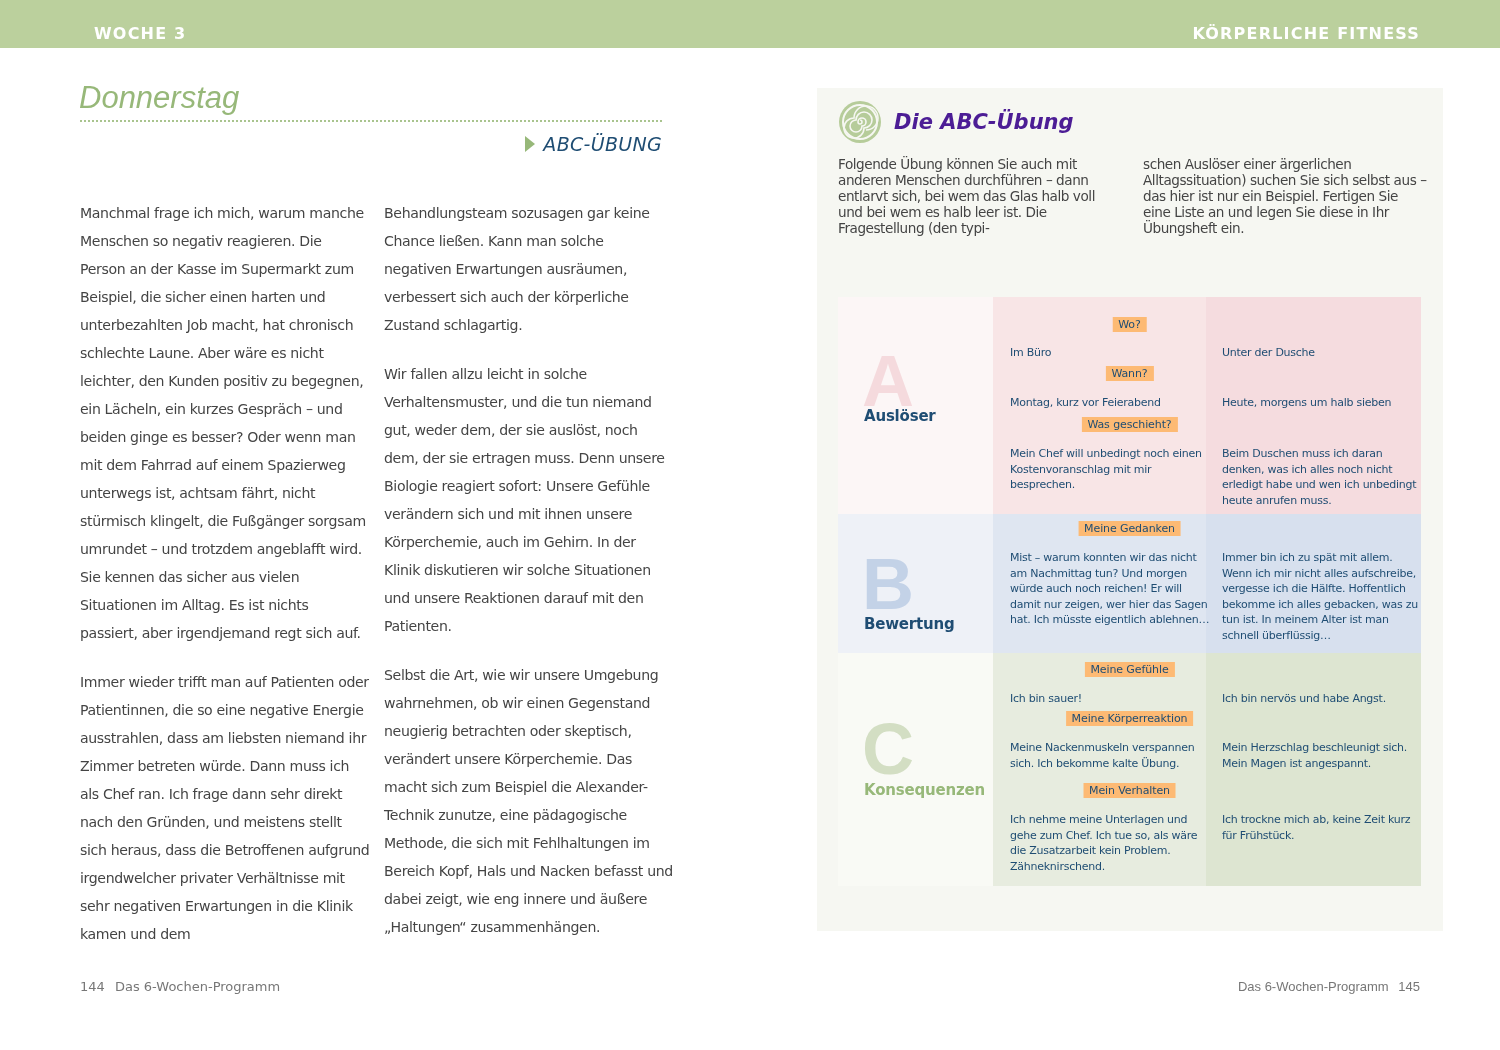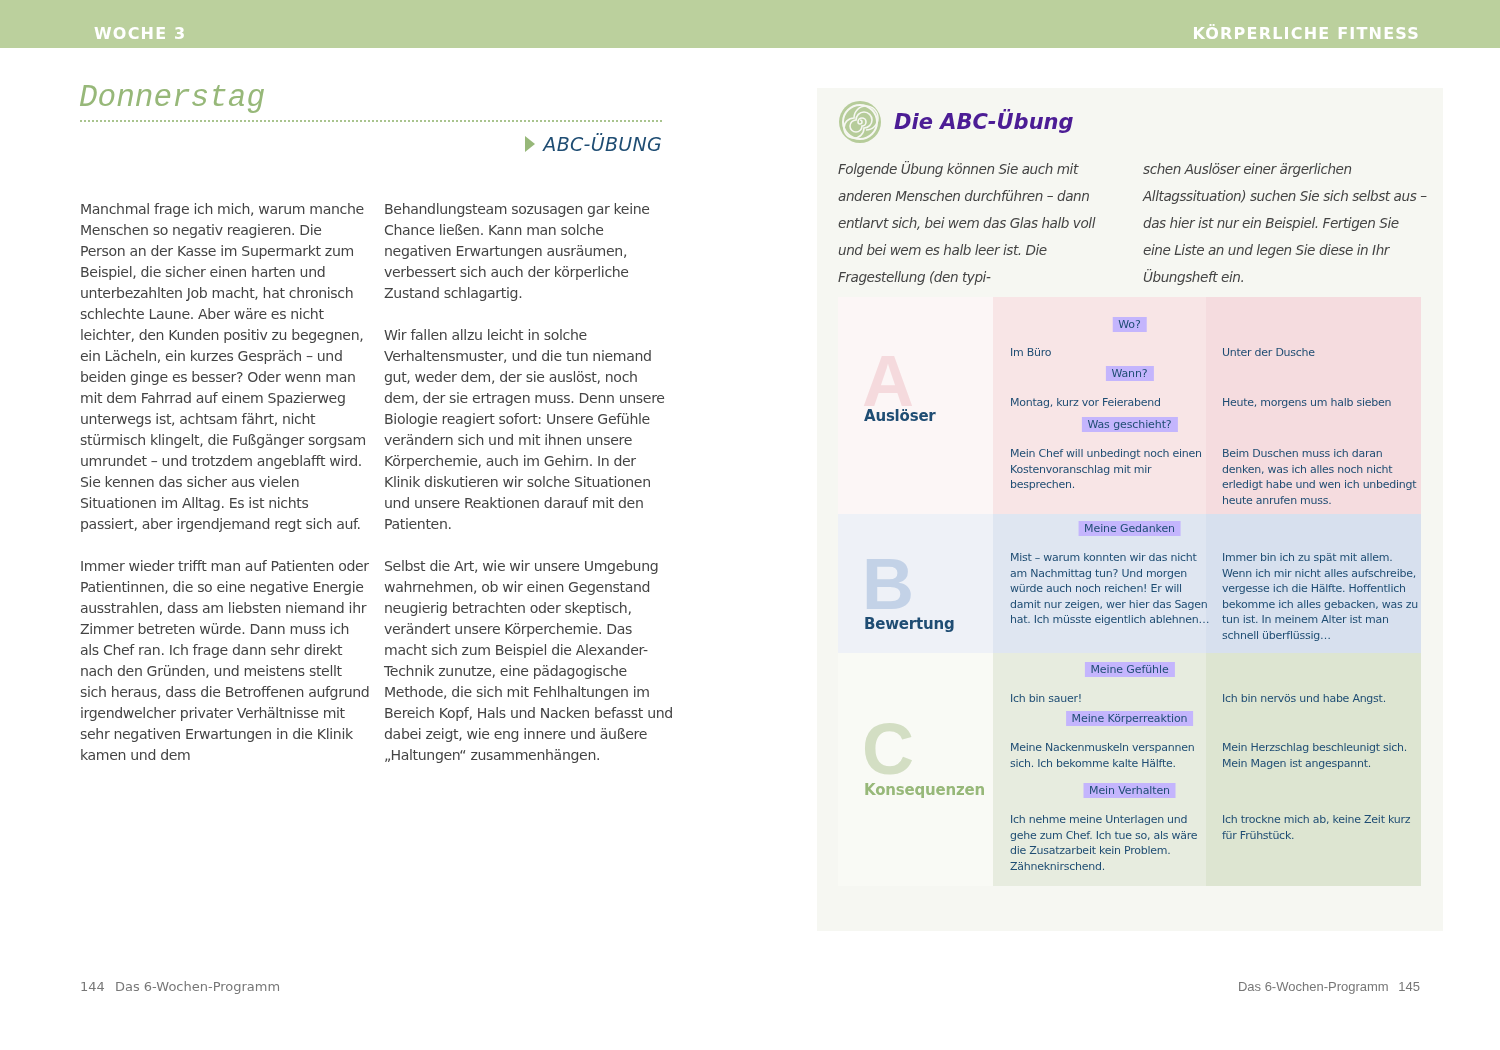--- a/index.html
+++ b/index.html
@@ -3,40 +3,40 @@
 <meta charset="utf-8">
 <style>
   * { box-sizing: border-box; margin: 0; padding: 0; }
   html, body { width: 1500px; height: 1050px; background: #ffffff; overflow: hidden; }
   body { position: relative; font-family: "Liberation Sans", sans-serif; color: #3d3d3d; }
 
   .header-band { position: absolute; left: 0; top: 0; width: 1500px; height: 48px; background: #bbd09d; }
   .header-left { position: absolute; left: 80px; top: 24px; color: #ffffff; font-size: 16px; font-weight: bold; letter-spacing: 1.2px; font-family: "DejaVu Sans", sans-serif; margin-left: 14px; }
   .header-right { position: absolute; right: 80px; top: 24px; color: #ffffff; font-size: 16px; font-weight: bold; letter-spacing: 1.2px; font-family: "DejaVu Sans", sans-serif; }
 
-  .day-title { position: absolute; left: 79px; top: 80px; font-size: 31px; font-style: italic; color: #97b879; font-family: Liberation Mono, monospace; text-align: center; }
+  .day-title { position: absolute; left: 79px; top: 80px; font-size: 31px; font-style: italic; color: #97b879; font-family: Liberation Sans, sans-serif; text-align: center; }
   .dotted-rule { position: absolute; left: 80px; top: 120px; width: 582px; height: 0; border-top: 2px dotted #a9c48e; }
   .section-tag { position: absolute; right: 838px; top: 133px; display: flex; align-items: center; gap: 8px; }
   .triangle-icon { width: 0; height: 0; border-top: 8px solid transparent; border-bottom: 8px solid transparent; border-left: 10px solid #97b879; }
   .section-tag-label { font-size: 19px; font-style: italic; color: #1f4d73; letter-spacing: 0.3px; font-family: "DejaVu Sans", sans-serif; }
 
-  .col { position: absolute; top: 199px; width: 290px; font-size: 14.1px; line-height: 21px; color: #444; font-family: "DejaVu Sans", sans-serif; letter-spacing: -0.35px; }
+  .col { position: absolute; top: 199px; width: 290px; font-size: 14.1px; line-height: 28px; color: #444; font-family: "DejaVu Sans", sans-serif; letter-spacing: -0.35px; }
   .col p { margin-bottom: 21px; }
   .col-1 { left: 80px; }
   .col-2 { left: 384px; }
 
   .footer-left { position: absolute; left: 80px; top: 979px; font-size: 13px; color: #777; font-family: "DejaVu Sans", sans-serif; }
   .footer-right { position: absolute; right: 80px; top: 979px; font-size: 13px; color: #777; font-family: Liberation Sans, sans-serif; }
   .footer-left span, .footer-right span { display: inline-block; }
   .pg { margin: 0 6px; }
 
   .box { position: absolute; left: 817px; top: 88px; width: 626px; height: 843px; background: #f6f7f2; }
   .spiral-icon { position: absolute; left: 22px; top: 13px; width: 42px; height: 42px; }
   .box-title { position: absolute; left: 77px; top: 22px; font-size: 21px; font-weight: bold; font-style: italic; color: #4c1d95; font-family: "DejaVu Sans", sans-serif; }
-  .box-text { position: absolute; top: 68px; width: 285px; font-size: 13.6px; line-height: 27px; font-style: italic; color: #444; font-family: "DejaVu Sans", sans-serif; letter-spacing: -0.45px; }
+  .box-text { position: absolute; top: 68px; width: 285px; font-size: 13.6px; line-height: 16px; color: #444; font-family: "DejaVu Sans", sans-serif; letter-spacing: -0.45px; }
   .box-text-1 { left: 21px; }
   .box-text-2 { left: 326px; }
 
   .abc { position: absolute; left: 838px; top: 297px; width: 583px; }
   .abc-row { position: relative; display: flex; }
   .abc-label { width: 155px; position: relative; }
   .abc-left { width: 213px; }
   .abc-right { width: 215px; }
   .row-a { height: 217px; }
   .row-b { height: 139px; }
@@ -53,21 +53,21 @@
 
   .big-letter { position: absolute; left: 24px; font-size: 72px; font-weight: bold; font-family: "Liberation Sans", sans-serif; line-height: 1; }
   .cat-label { position: absolute; left: 26px; font-size: 15px; font-weight: bold; font-family: "DejaVu Sans", sans-serif; letter-spacing: -0.2px; }
   .row-a .big-letter { top: 48px; color: #f5dadd; }
   .row-a .cat-label { top: 110px; color: #1f4d73; }
   .row-b .big-letter { top: 234px; top: 34px; color: #c3d2e7; }
   .row-b .cat-label { top: 300px; top: 101px; color: #1f4d73; }
   .row-c .big-letter { top: 60px; color: #d3dec3; }
   .row-c .cat-label { top: 128px; color: #97b879; }
 
-  .q-label { position: absolute; left: 50%; transform: translateX(-50%); background: #c4b5fd; padding: 1px 6px; font-size: 11px; color: #1f4d73; font-family: "DejaVu Sans", sans-serif; white-space: nowrap; letter-spacing: -0.1px; }
+  .q-label { position: absolute; left: 50%; transform: translateX(-50%); background: #fdba74; padding: 1px 6px; font-size: 11px; color: #1f4d73; font-family: "DejaVu Sans", sans-serif; white-space: nowrap; letter-spacing: -0.1px; }
   .cell { position: absolute; font-size: 11px; line-height: 15.5px; color: #1f4d73; font-family: "DejaVu Sans", sans-serif; letter-spacing: -0.25px; margin-top: 8px; }
   .cl { left: 172px; width: 200px; }
   .cr { left: 384px; width: 200px; }
   .overlay { position: absolute; left: 0; top: 0; width: 583px; height: 100%; }
 </style>
 </head>
 <body>
 
 <div class="header-band">
   <div class="header-left">WOCHE 3</div>
@@ -148,21 +148,21 @@
       <div class="big-letter">C</div>
       <div class="cat-label">Konsequenzen</div>
     </div>
     <div class="abc-left"></div>
     <div class="abc-right"></div>
     <div class="overlay">
       <div class="q-label" style="top:9px">Meine Gefühle</div>
       <div class="cell cl" style="top:30px">Ich bin sauer!</div>
       <div class="cell cr" style="top:30px">Ich bin nervös und habe Angst.</div>
       <div class="q-label" style="top:58px">Meine Körperreaktion</div>
-      <div class="cell cl" style="top:79px">Meine Nackenmuskeln verspannen sich. Ich bekomme kalte Hälfte.</div>
+      <div class="cell cl" style="top:79px">Meine Nackenmuskeln verspannen sich. Ich bekomme kalte Übung.</div>
       <div class="cell cr" style="top:79px">Mein Herzschlag beschleunigt sich. Mein Magen ist angespannt.</div>
       <div class="q-label" style="top:130px">Mein Verhalten</div>
       <div class="cell cl" style="top:151px">Ich nehme meine Unterlagen und gehe zum Chef. Ich tue so, als wäre die Zusatzarbeit kein Problem. Zähneknirschend.</div>
       <div class="cell cr" style="top:151px">Ich trockne mich ab, keine Zeit kurz für Frühstück.</div>
     </div>
   </div>
 </div>
 
 <div class="footer-right">
   <span class="pg">Das 6-Wochen-Programm</span>

